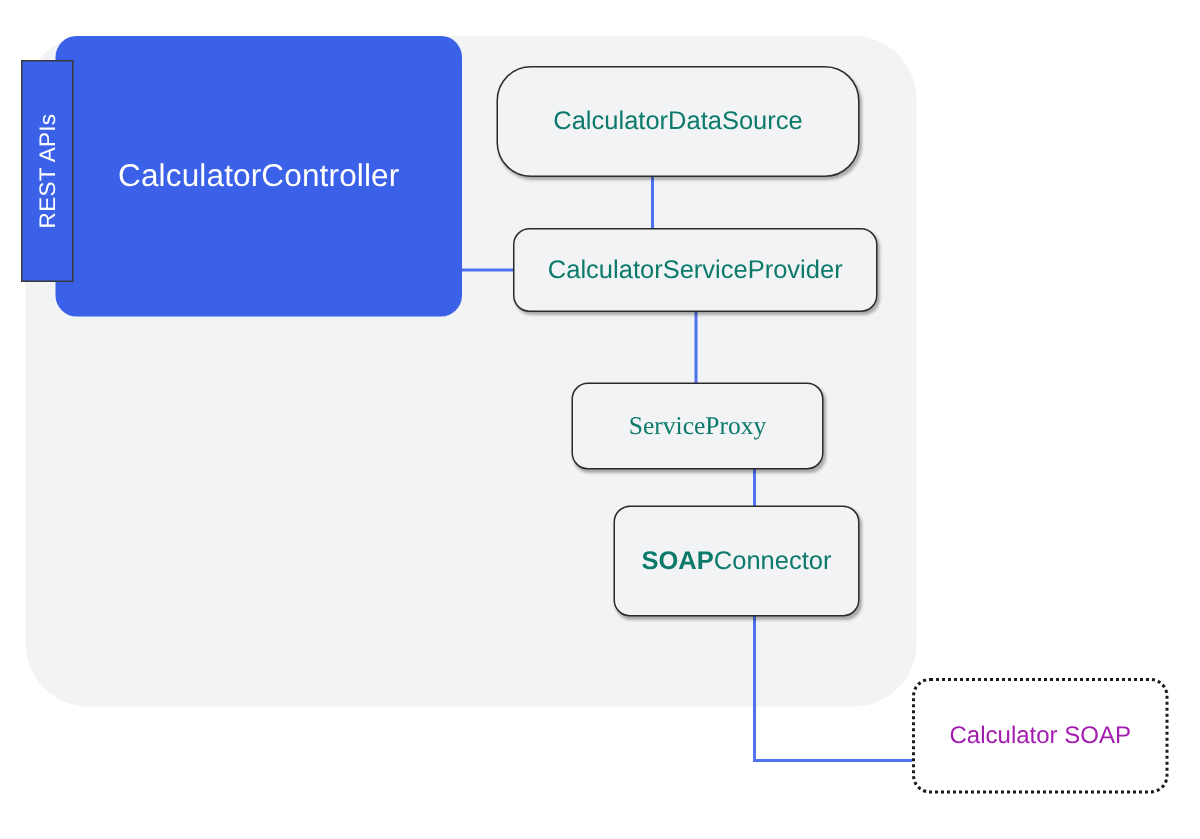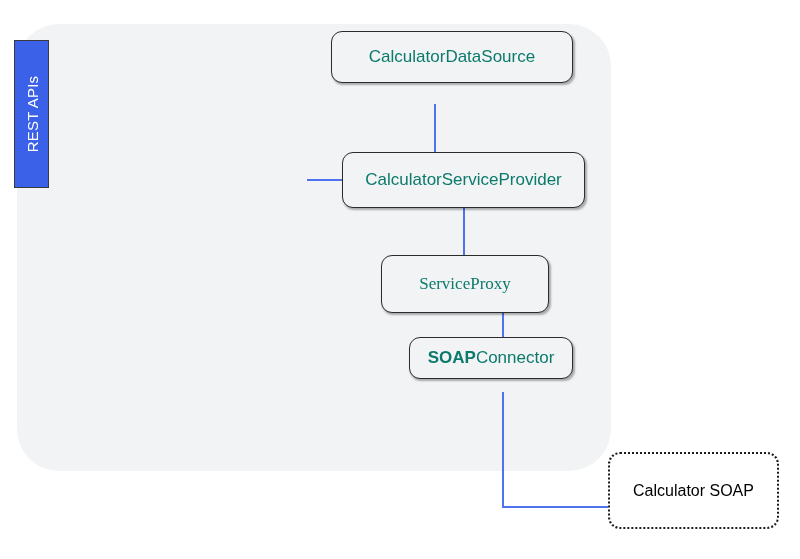--- a/index.html
+++ b/index.html
@@ -79,41 +79,41 @@
     align-items: center;
     justify-content: center;
     color: #0b7a6b;
     font-size: 17px;
     box-shadow: 1.5px 2px 2px rgba(0,0,0,0.30);
     text-align: center;
     line-height: 1.25;
   }
   .node .strong { font-weight: bold; }
 
-  .node-datasource        { left: 331px; top: 31px;  width: 242px; height: 52px; }
+  .node-datasource        { left: 331px; top: 44px;  width: 242px; height: 74px; border-radius: 23px; }
   .node-serviceprovider   { left: 342px; top: 152px; width: 243px; height: 56px; }
   .node-serviceproxy      { left: 381px; top: 255px; width: 168px; height: 58px; font-family: Liberation Serif, serif; }
-  .node-soapconnector     { left: 409px; top: 337px; width: 164px; height: 42px; }
+  .node-soapconnector     { left: 409px; top: 337px; width: 164px; height: 74px; }
 
   
   .node-external {
     position: absolute;
     left: 608px;
     top: 452px;
     width: 171px;
     height: 77px;
     background: #ffffff;
     border: 2.5px dotted #1c1c1c;
     border-radius: 12px;
     box-sizing: border-box;
     display: flex;
     flex-direction: column;
     align-items: center;
     justify-content: center;
-    color: #000000;
+    color: #a21caf;
     font-size: 16px;
     line-height: 1.35;
     text-align: center;
     gap: 20px;
   }
 
   
   .conn {
     position: absolute;
     background: #4f72ef;
@@ -135,20 +135,23 @@
 
   <div class="group-container"></div>
 
   <div class="conn conn-v conn-ds-sp"></div>
   <div class="conn conn-h conn-ctrl-sp"></div>
   <div class="conn conn-v conn-sp-proxy"></div>
   <div class="conn conn-v conn-proxy-soap"></div>
   <div class="conn conn-v conn-soap-down"></div>
   <div class="conn conn-h conn-soap-right"></div>
 
+  <div class="blue-box">
+    <span>CalculatorController</span>
+  </div>
 
   <div class="rest-tab">
     <span class="rest-tab-label">REST APIs</span>
   </div>
 
   <div class="node node-datasource">
     <span>CalculatorDataSource</span>
   </div>
 
   <div class="node node-serviceprovider">

